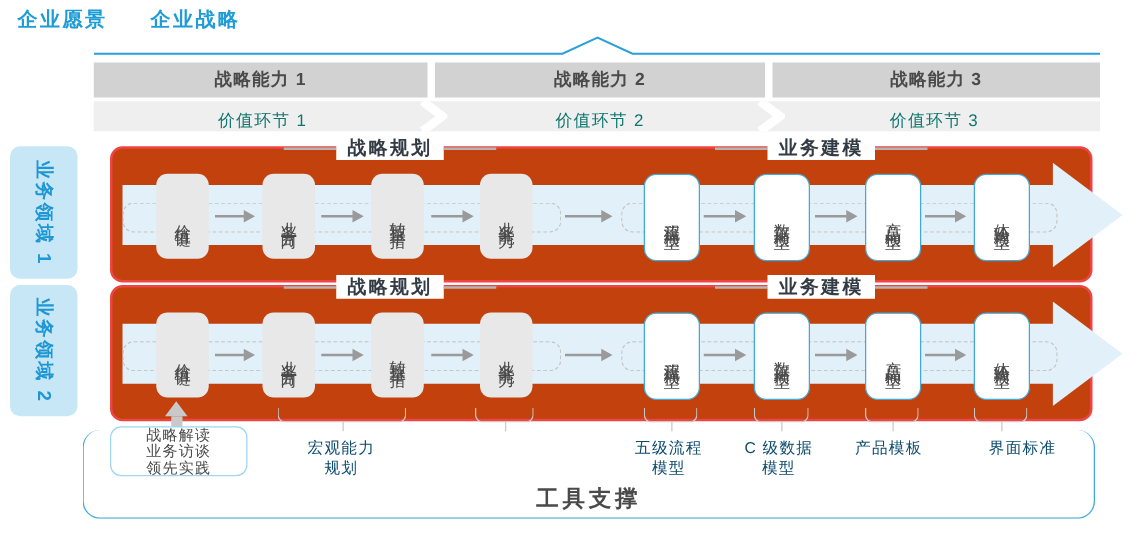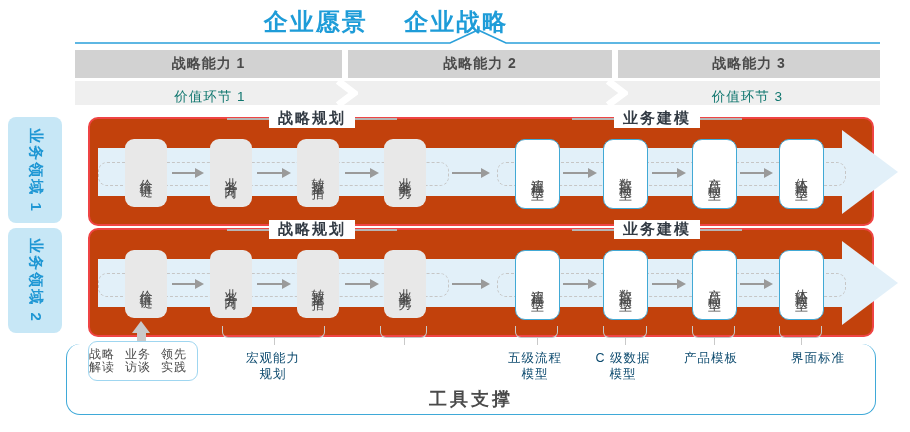--- a/index.html
+++ b/index.html
@@ -1,21 +1,21 @@
 <!DOCTYPE html>
 <html><head>
 <meta charset="utf-8">
 <style>
   html,body{margin:0;padding:0;background:#fff;}
   .stage{position:relative;width:910px;height:432px;background:#fff;overflow:hidden;
          font-family:"Liberation Sans","DejaVu Sans",sans-serif;}
 
   
-  .title-row{position:absolute;left:0;top:6px;width:772px;text-align:center;
-             font-size:24px;font-weight:bold;color:#1e9cd8;letter-spacing:2px;}
+  .title-row{position:absolute;left:0;top:6px;width:772px;text-align:left;
+             font-size:16px;font-weight:bold;color:#1e9cd8;letter-spacing:2px;}
   .title-row span{margin:0 14px;}
 
   
   .caret-svg{position:absolute;left:75px;top:27px;}
 
   
   .cap-band{position:absolute;top:50px;height:28px;background:#d2d2d2;
             display:flex;align-items:center;justify-content:center;
             font-size:14px;font-weight:bold;color:#4a4a4a;letter-spacing:1px;}
   .cap1{left:75px;width:267px;} .cap2{left:348px;width:264px;} .cap3{left:618px;width:262px;justify-content:center;}
@@ -72,21 +72,21 @@
              border:1.5px solid #3fa9d8;border-top:none;border-radius:14px;}
   .tools-label{position:absolute;left:0;bottom:3px;width:100%;text-align:center;
                font-size:18px;font-weight:bold;color:#4a4a4a;letter-spacing:3px;}
 
   .up-arrow-head{position:absolute;left:132px;top:321px;width:0;height:0;
                  border-bottom:12px solid #c9c9c9;border-left:9px solid transparent;
                  border-right:9px solid transparent;}
   .up-arrow-shaft{position:absolute;left:137px;top:333px;width:9px;height:10px;background:#c9c9c9;}
 
   .source-box{position:absolute;left:88px;top:341px;width:108px;height:38px;background:#fff;
-              border:1px solid #9fd6f0;border-radius:9px;display:flex;flex-direction:row;
+              border:1px solid #9fd6f0;border-radius:9px;display:flex;flex-direction:column;
               align-items:center;justify-content:center;font-size:12px;line-height:13px;
               color:#4a4a4a;letter-spacing:1px;}
 
   .bracket{position:absolute;top:326px;height:11px;border-left:1px solid #c9c9c9;
            border-right:1px solid #c9c9c9;border-bottom:1px solid #c9c9c9;
            border-radius:0 0 6px 6px;}
   .bracket::after{content:"";position:absolute;left:50%;bottom:-8px;width:1px;height:8px;
                   background:#c9c9c9;}
   .br1{left:222px;width:101px;} .br2{left:380px;width:45px;} .br3{left:515px;width:41px;}
   .br4{left:603px;width:42px;} .br5{left:692px;width:41px;} .br6{left:779px;width:41px;}
@@ -115,20 +115,21 @@
   </div>
   <div class="cap-band cap2">
     <span>战略能力 2</span>
   </div>
   <div class="cap-band cap3">
     <span>战略能力 3</span>
   </div>
 
   <div class="value-band">
     <span class="vtext vt1">价值环节 1</span>
+    <span class="vtext vt2">价值环节 2</span>
     <span class="vtext vt3">价值环节 3</span>
     <svg class="chev" style="left:259px" width="24" height="24">
       <path d="M4,0 L20,12 L4,24" fill="none" stroke="#ffffff" stroke-width="7"></path>
     </svg>
     <svg class="chev" style="left:529px" width="24" height="24">
       <path d="M4,0 L20,12 L4,24" fill="none" stroke="#ffffff" stroke-width="7"></path>
     </svg>
   </div>
 
   <div class="domain dom1">

